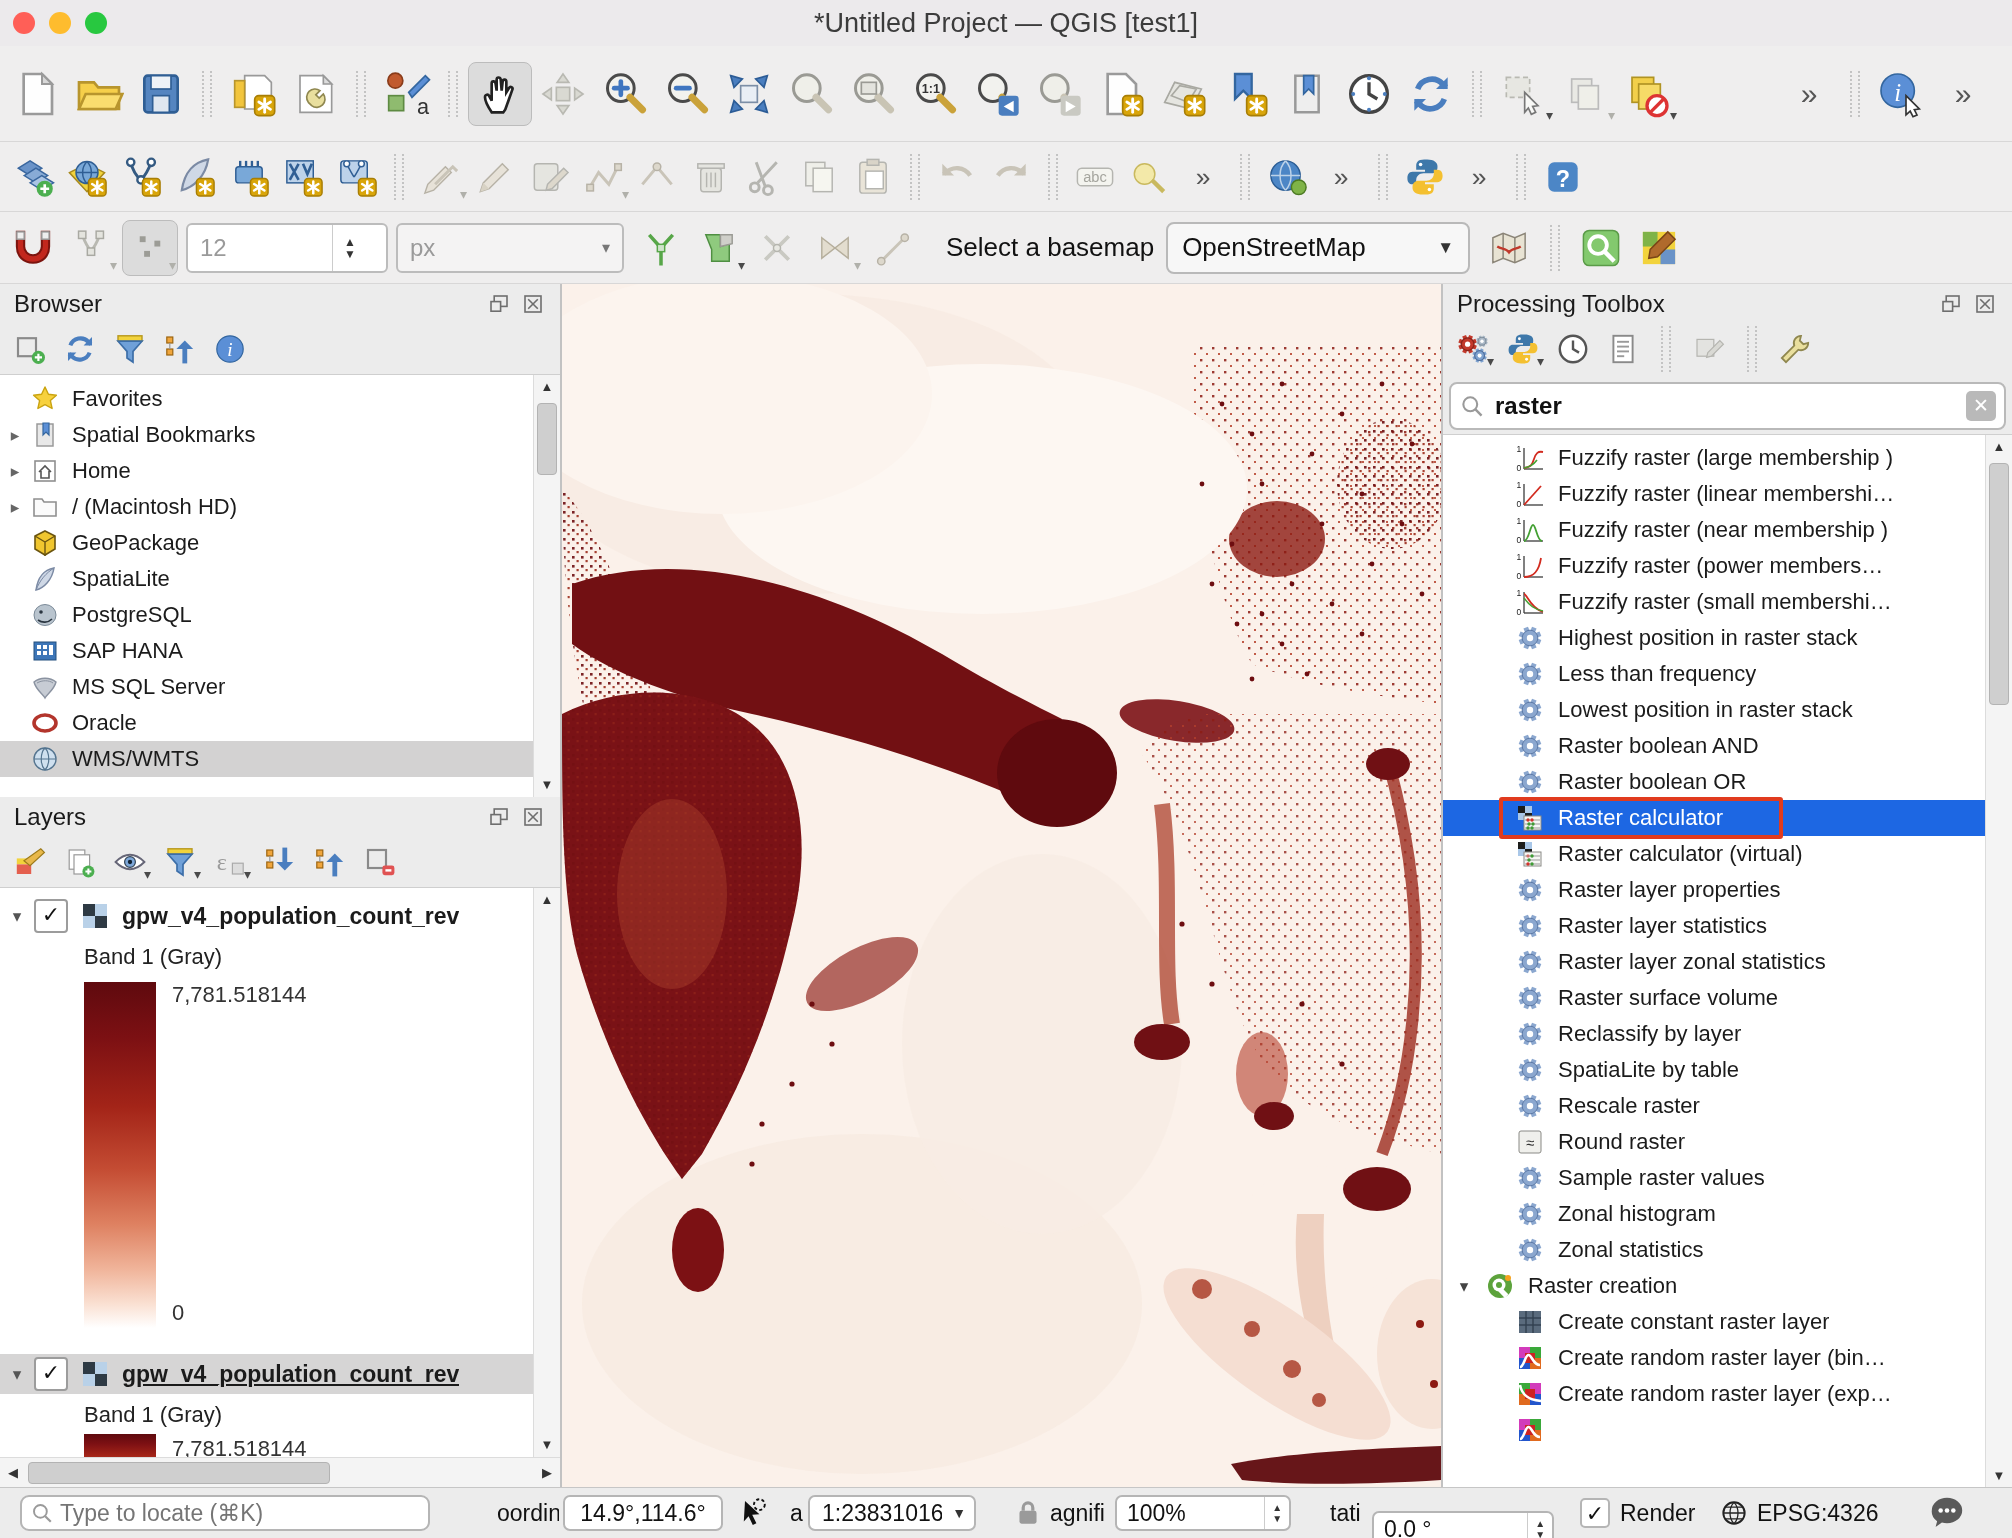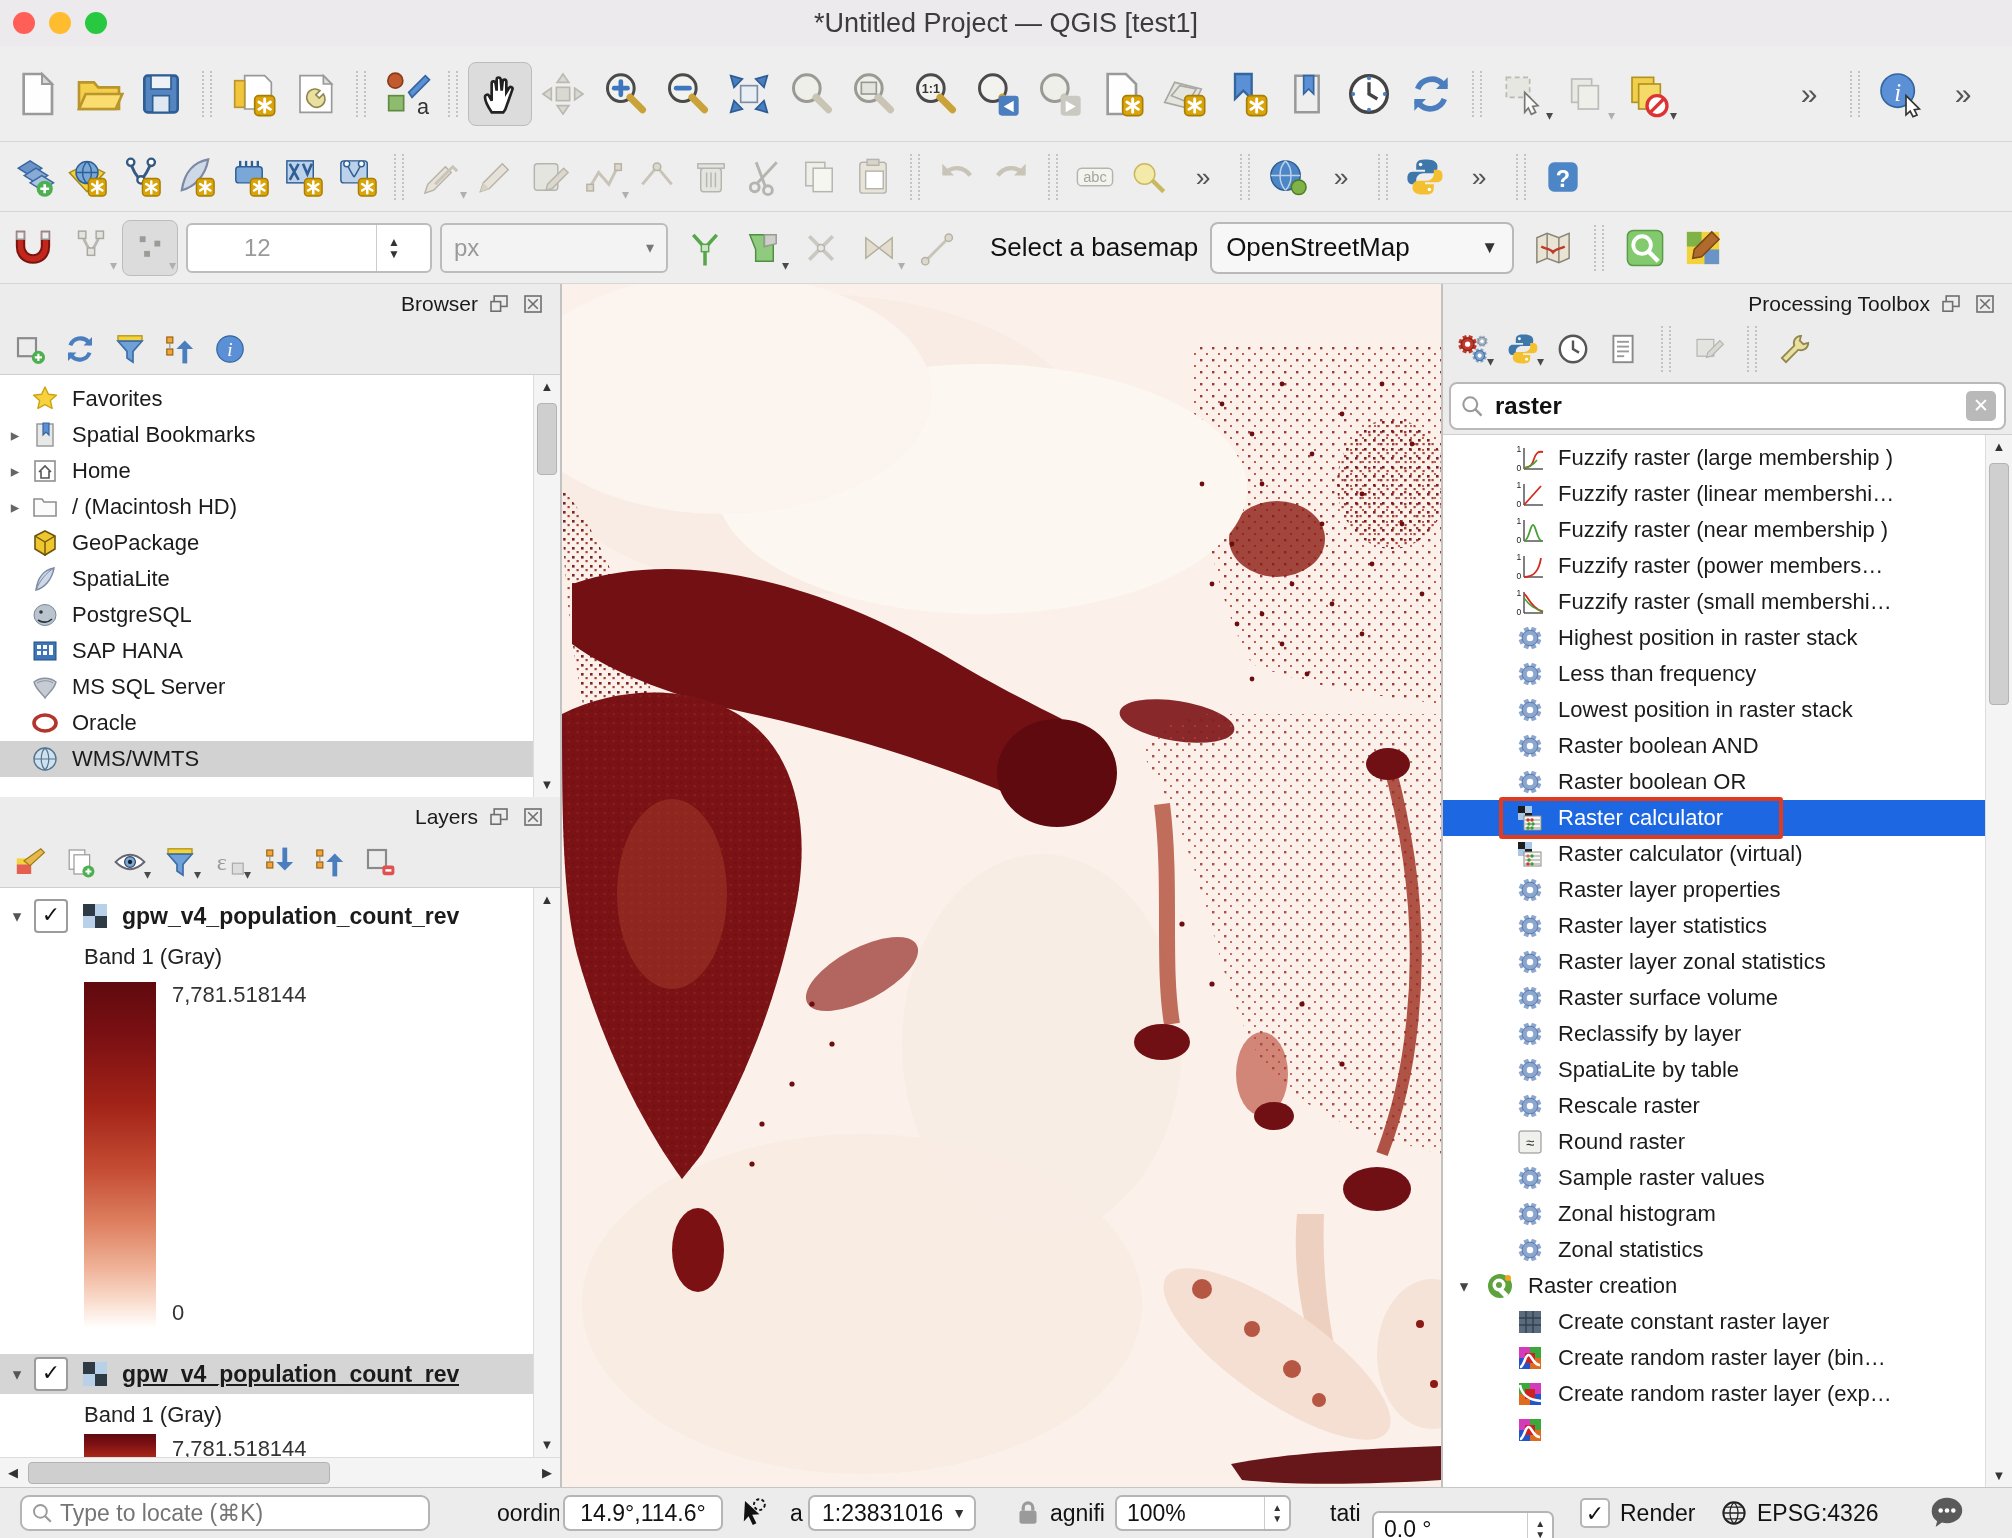--- a/index.html
+++ b/index.html
@@ -35,21 +35,21 @@
   #basemap-combo .val{font-size:26px;color:#111;}
   #basemap-combo .dn{font-size:17px;color:#333;}
   
   #main{position:absolute;top:284px;left:0;width:2012px;bottom:50px;display:flex;}
   #left-col{width:560px;display:flex;flex-direction:column;flex:none;}
   #map{flex:1;position:relative;background:#fbf1ea;border-left:2px solid #c2c2c2;border-right:2px solid #c2c2c2;overflow:hidden;}
   #map svg{position:absolute;inset:0;width:100%;height:100%;}
   #right-panel{width:569px;flex:none;}
   .panel{display:flex;flex-direction:column;background:#ececec;box-sizing:border-box;}
   .p-head{height:40px;display:flex;align-items:center;padding:0 14px;flex:none;}
-  .p-title{font-size:21px;color:#1a1a1a;flex:1;text-align:right;}
+  .p-title{font-size:24px;color:#1a1a1a;flex:1;}
   .p-btn{width:26px;height:26px;margin-left:8px;display:flex;align-items:center;justify-content:center;}
   .p-btn svg{width:24px;height:24px;}
   .p-tools{height:50px;display:flex;align-items:center;gap:6px;padding:0 8px;flex:none;}
   .p-tools .tbtn{width:44px;height:44px;}
   .p-tools .tbtn svg{width:36px;height:36px;}
   .tree{flex:1;background:#fff;border-top:1px solid #cfcfcf;position:relative;overflow:hidden;}
   
   .brow{height:36px;display:flex;align-items:center;position:relative;}
   .brow.selected{background:#d3d2d2;}
   .brow .arr{width:30px;text-align:center;font-size:17px;color:#666;flex:none;}
@@ -590,21 +590,21 @@
         <svg viewBox="0 0 30 30">
           <g fill="#9c9c96">
             <rect x="8" y="7" width="4" height="4"></rect>
             <rect x="18" y="10" width="4" height="4"></rect>
             <rect x="11" y="17" width="4" height="4"></rect>
           </g>
         </svg>
         <span class="caret">▾</span>
       </div>
     </span>
-  <div class="tinput" style="width:198px;margin:0 8px;padding-left:44px;">
+  <div class="tinput" style="width:198px;margin:0 8px;">
     <input value="12" style="">
     <div class="spincol">
         <span>▲</span>
         <span>▼</span>
       </div>
   </div>
   <div class="tcombo" style="width:200px;">
     <span class="val">px</span>
     <span class="dn">▾</span>
   </div>

